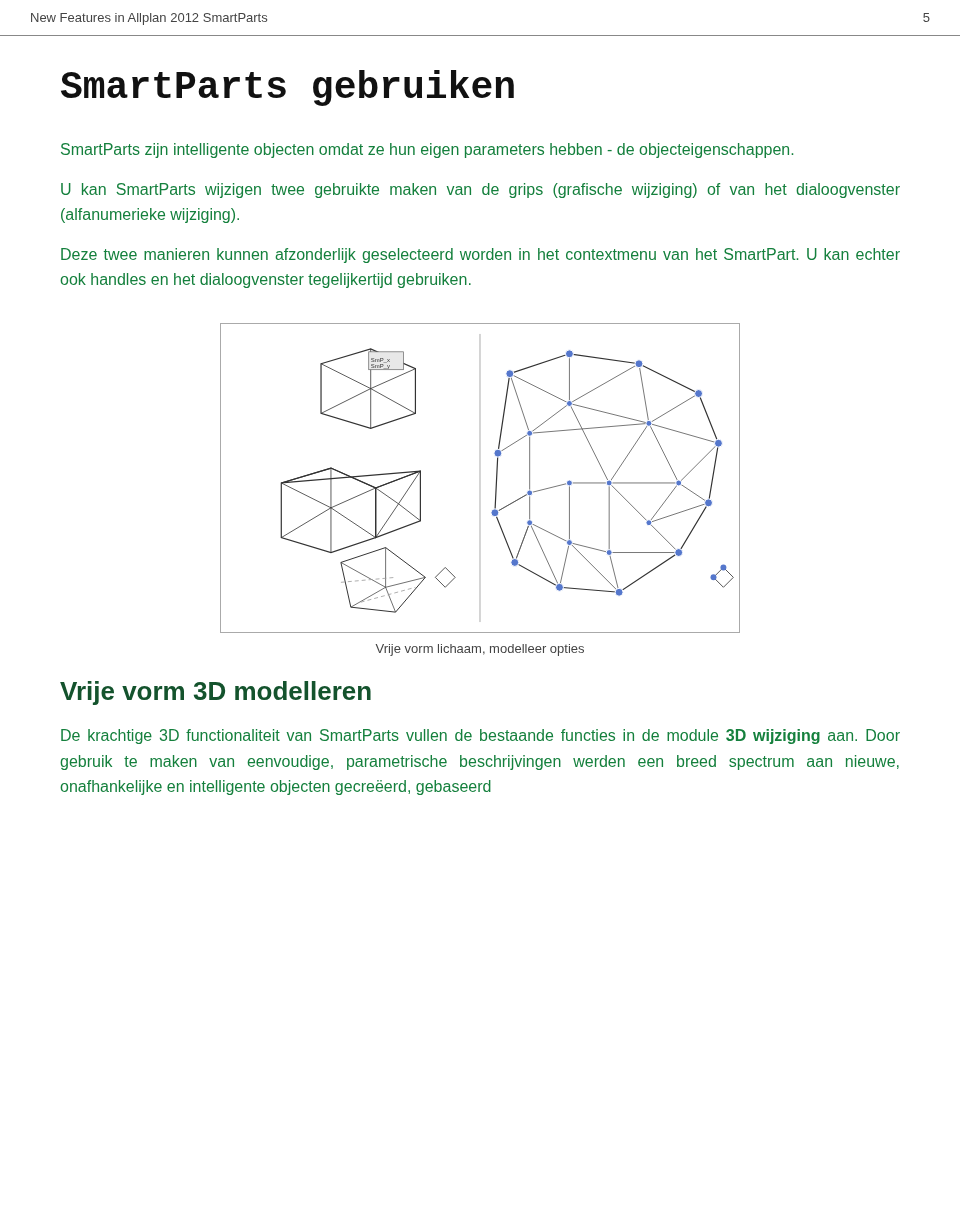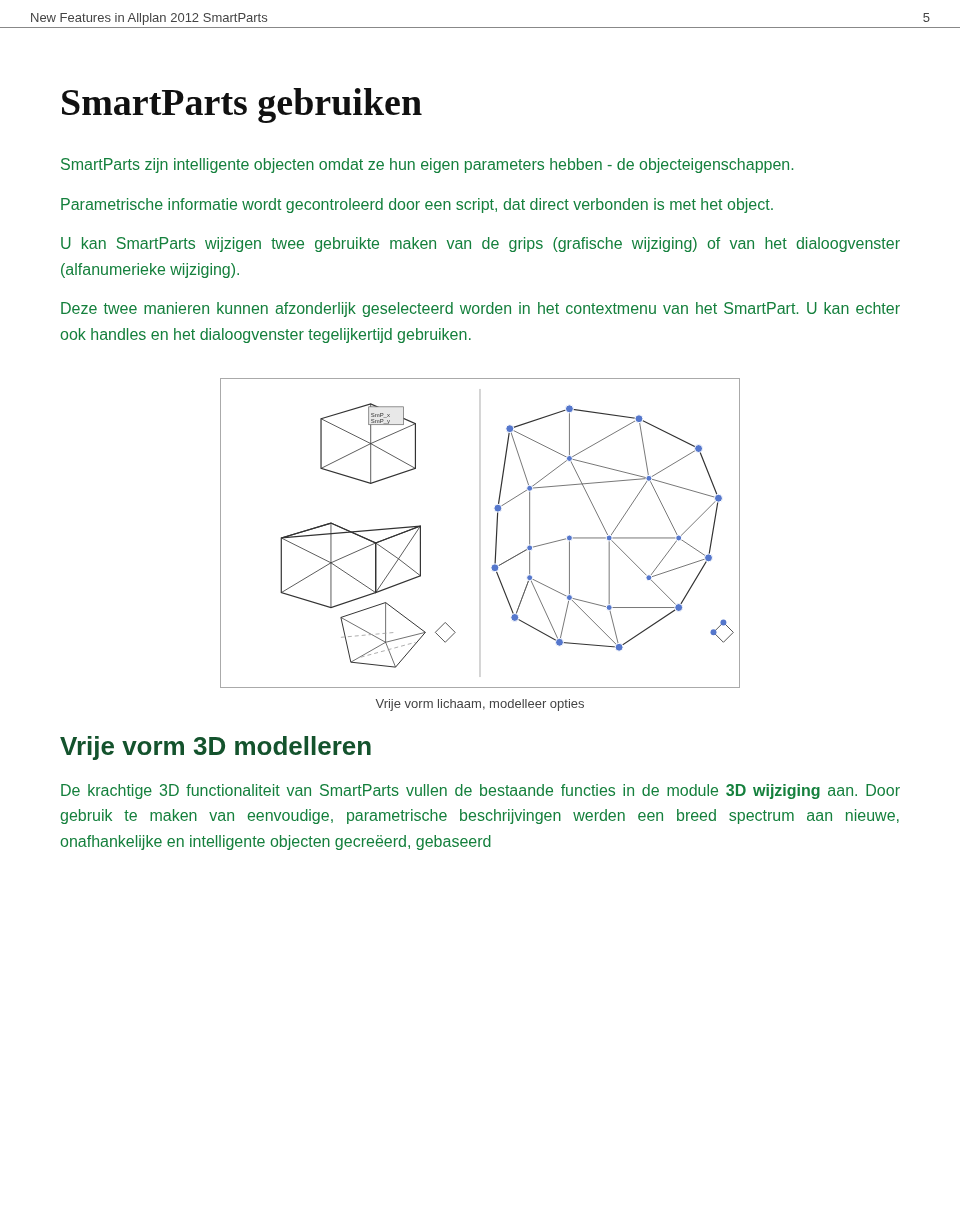--- a/index.html
+++ b/index.html
@@ -10,21 +10,21 @@
       font-size: 15px;
       color: #222;
       width: 960px;
       min-height: 1205px;
     }
 
     .page-header {
       display: flex;
       justify-content: space-between;
       align-items: center;
-      padding: 10px 30px 2px 30px;
+      padding: 10px 30px 10px 30px;
       border-bottom: 1px solid #888;
       margin-bottom: 0;
     }
 
     .header-left {
       font-size: 13px;
       color: #444;
     }
 
     .header-right {
@@ -34,22 +34,21 @@
 
     .page-content {
       padding: 30px 60px 30px 60px;
     }
 
     .page-title {
       font-size: 38px;
       font-weight: bold;
       color: #111;
       margin-bottom: 28px;
-      font-family: Liberation Serif, serif;
-      margin-top: 22px;
+      font-family: Liberation Mono, monospace;
     }
 
     .body-text {
       font-size: 16px;
       line-height: 1.6;
       color: #15803d;
       margin-bottom: 14px;
       text-align: justify;
     }
 
@@ -104,21 +103,20 @@
 <div class="page-header">
   <span class="header-left">New Features in Allplan 2012    SmartParts</span>
   <span class="header-right">5</span>
 </div>
 
 <div class="page-content">
 
   <div class="page-title">SmartParts gebruiken</div>
 
   <p class="body-text">SmartParts zijn intelligente objecten omdat ze hun eigen parameters hebben - de objecteigenschappen.</p>
-  <p class="body-text">Parametrische informatie wordt gecontroleerd door een script, dat direct verbonden is met het object.</p>
   <p class="body-text">U kan SmartParts wijzigen twee gebruikte maken van de grips (grafische wijziging) of van het dialoogvenster (alfanumerieke wijziging).</p>
   <p class="body-text">Deze twee manieren kunnen afzonderlijk geselecteerd worden in het contextmenu van het SmartPart. U kan echter ook handles en het dialoogvenster tegelijkertijd gebruiken.</p>
 
   <div class="figure-container">
     <div class="figure-box">
       <svg class="diagram-svg" viewBox="0 0 520 310" xmlns="http://www.w3.org/2000/svg">
 
         <line x1="260" y1="10" x2="260" y2="300" stroke="#aaa" stroke-width="1"></line>
 
         <polygon points="100,40 150,25 195,45 195,90 150,105 100,90" fill="none" stroke="#333" stroke-width="1.2"></polygon>

